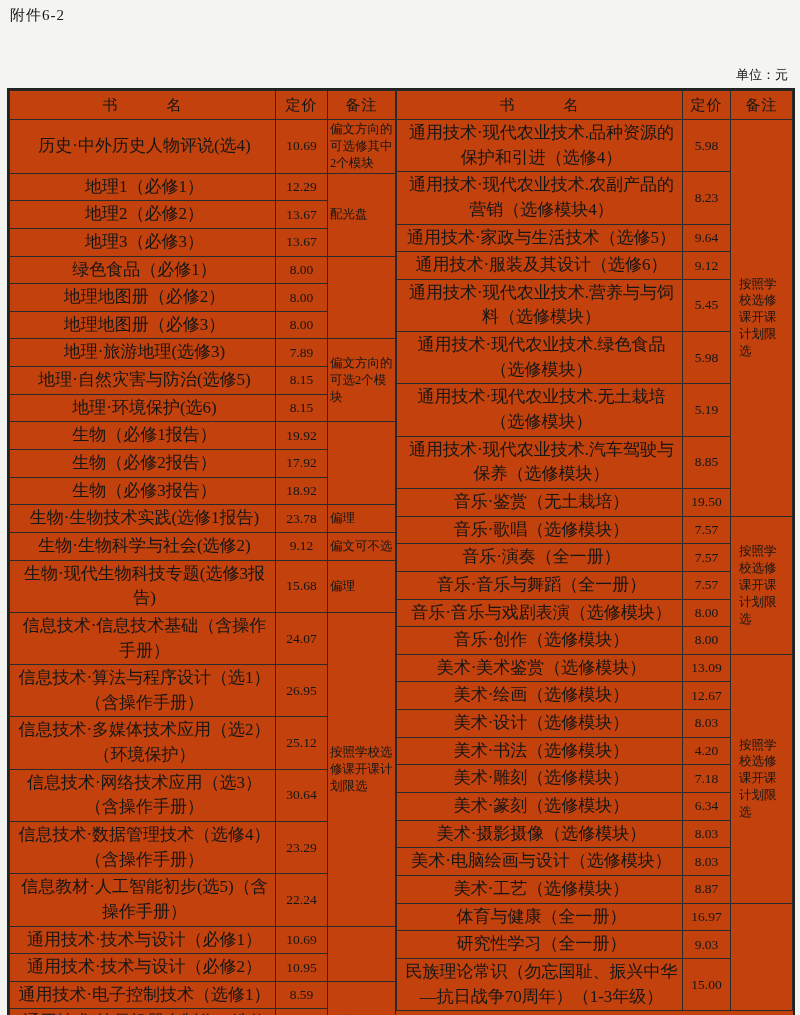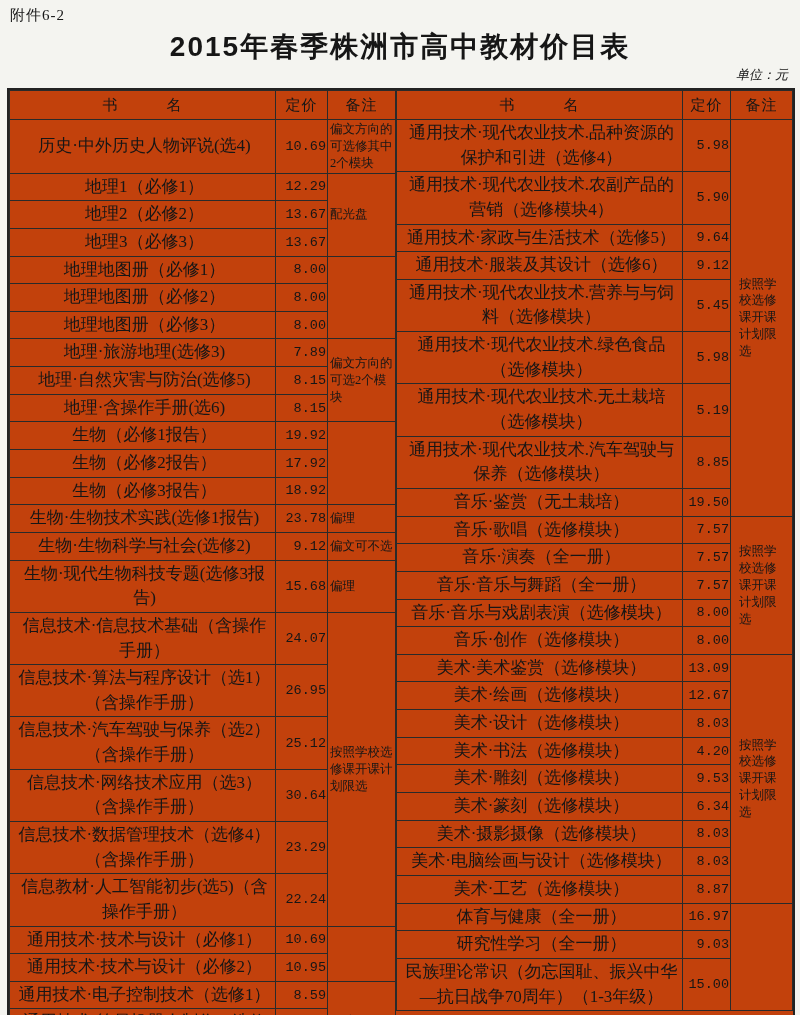--- a/index.html
+++ b/index.html
@@ -18,21 +18,20 @@
   .title{
     position:absolute; top:28px; left:0; width:100%;
     text-align:center;
     font-family:"Liberation Sans","DejaVu Sans",sans-serif;
     font-weight:bold; font-size:28px; letter-spacing:2px;
     margin:0;
   }
   .unit{
     position:absolute; top:66px; right:12px;
     font-size:13px;
-    font-style:italic;
   }
   .table-wrap{
     position:absolute; top:88px; left:7px;
     display:flex; align-items:stretch;
     border:2px solid #222;
     background:#c2410c;
   }
   table{
     border-collapse:collapse;
     table-layout:fixed;
@@ -45,41 +44,40 @@
   }
   th{
     height:26px; font-size:15px; text-align:center;
     letter-spacing:1px; padding:1px 2px;
   }
   td.cell-name{
     font-size:17px; text-align:center;
     padding:1px 2px 1px 6px; line-height:1.45;
   }
   td.cell-price{
-    font-size:13.5px; text-align:right; padding:1px 1px;
-    font-family:Liberation Mono, monospace;
+    font-size:13.5px; text-align:center; padding:1px 1px;
+    font-family:Liberation Serif, serif;
   }
   td.cell-remark{
     font-size:12.5px; text-align:left;
     line-height:1.35; padding:1px 2px;
   }
   .t-right td.cell-remark{ padding:1px 8px; }
   .note{
     position:absolute; top:992px; left:10px;
     font-size:14px; letter-spacing:1px;
   }
 </style>
 </head>
 <body>
 
 <div class="page">
 
   <div class="attachment">附件6-2</div>
 
-  <h1 class="title">2015年春季株洲市高中教材价目表</h1>
 
   <div class="unit">单位：元</div>
 
   <div class="table-wrap">
 
     <table class="t-left">
       <colgroup>
         <col style="width:266px">
           <col style="width:52px">
           <col style="width:68px">
@@ -104,21 +102,21 @@
           </tr>
           <tr>
             <td class="cell-name">地理2（必修2）</td>
             <td class="cell-price">13.67</td>
           </tr>
           <tr>
             <td class="cell-name">地理3（必修3）</td>
             <td class="cell-price">13.67</td>
           </tr>
           <tr>
-            <td class="cell-name">地理地图册（必修1）</td>
+            <td class="cell-name">绿色食品（必修1）</td>
             <td class="cell-price">8.00</td>
             <td class="cell-remark" rowspan="3"></td>
           </tr>
           <tr>
             <td class="cell-name">地理地图册（必修2）</td>
             <td class="cell-price">8.00</td>
           </tr>
           <tr>
             <td class="cell-name">地理地图册（必修3）</td>
             <td class="cell-price">8.00</td>
@@ -126,21 +124,21 @@
           <tr>
             <td class="cell-name">地理·旅游地理(选修3)</td>
             <td class="cell-price">7.89</td>
             <td class="cell-remark" rowspan="3">偏文方向的可选2个模块</td>
           </tr>
           <tr>
             <td class="cell-name">地理·自然灾害与防治(选修5)</td>
             <td class="cell-price">8.15</td>
           </tr>
           <tr>
-            <td class="cell-name">地理·含操作手册(选6)</td>
+            <td class="cell-name">地理·环境保护(选6)</td>
             <td class="cell-price">8.15</td>
           </tr>
           <tr>
             <td class="cell-name">生物（必修1报告）</td>
             <td class="cell-price">19.92</td>
             <td class="cell-remark" rowspan="3"></td>
           </tr>
           <tr>
             <td class="cell-name">生物（必修2报告）</td>
             <td class="cell-price">17.92</td>
@@ -167,21 +165,21 @@
           <tr>
             <td class="cell-name">信息技术·信息技术基础（含操作手册）</td>
             <td class="cell-price">24.07</td>
             <td class="cell-remark" rowspan="6">按照学校选修课开课计划限选</td>
           </tr>
           <tr>
             <td class="cell-name">信息技术·算法与程序设计（选1）（含操作手册）</td>
             <td class="cell-price">26.95</td>
           </tr>
           <tr>
-            <td class="cell-name">信息技术·汽车驾驶与保养（选2）（含操作手册）</td>
+            <td class="cell-name">信息技术·多媒体技术应用（选2）（环境保护）</td>
             <td class="cell-price">25.12</td>
           </tr>
           <tr>
             <td class="cell-name">信息技术·网络技术应用（选3）（含操作手册）</td>
             <td class="cell-price">30.64</td>
           </tr>
           <tr>
             <td class="cell-name">信息技术·数据管理技术（选修4）（含操作手册）</td>
             <td class="cell-price">23.29</td>
           </tr>
@@ -224,21 +222,21 @@
         </tr>
       </thead>
       <tbody id="right-body">
           <tr>
             <td class="cell-name">通用技术·现代农业技术.品种资源的保护和引进（选修4）</td>
             <td class="cell-price">5.98</td>
             <td class="cell-remark" rowspan="9">按照学校选修课开课计划限选</td>
           </tr>
           <tr>
             <td class="cell-name">通用技术·现代农业技术.农副产品的营销（选修模块4）</td>
-            <td class="cell-price">5.90</td>
+            <td class="cell-price">8.23</td>
           </tr>
           <tr>
             <td class="cell-name">通用技术·家政与生活技术（选修5）</td>
             <td class="cell-price">9.64</td>
           </tr>
           <tr>
             <td class="cell-name">通用技术·服装及其设计（选修6）</td>
             <td class="cell-price">9.12</td>
           </tr>
           <tr>
@@ -294,21 +292,21 @@
           <tr>
             <td class="cell-name">美术·设计（选修模块）</td>
             <td class="cell-price">8.03</td>
           </tr>
           <tr>
             <td class="cell-name">美术·书法（选修模块）</td>
             <td class="cell-price">4.20</td>
           </tr>
           <tr>
             <td class="cell-name">美术·雕刻（选修模块）</td>
-            <td class="cell-price">9.53</td>
+            <td class="cell-price">7.18</td>
           </tr>
           <tr>
             <td class="cell-name">美术·篆刻（选修模块）</td>
             <td class="cell-price">6.34</td>
           </tr>
           <tr>
             <td class="cell-name">美术·摄影摄像（选修模块）</td>
             <td class="cell-price">8.03</td>
           </tr>
           <tr>

